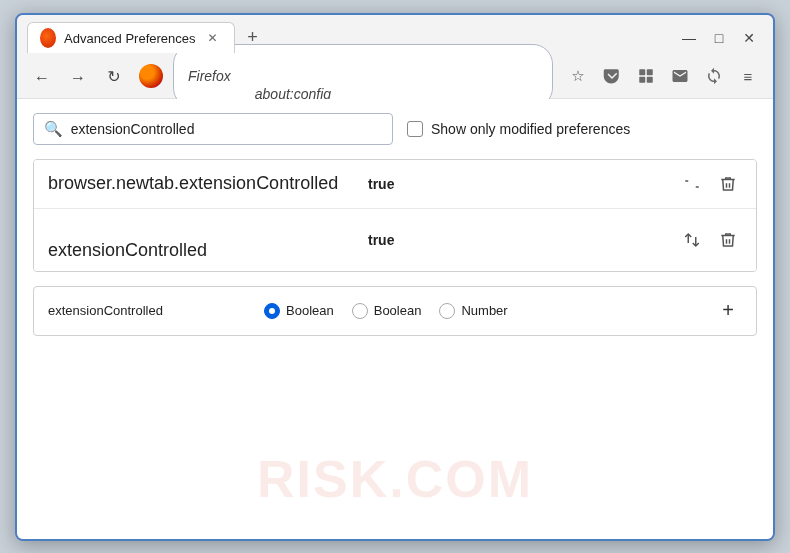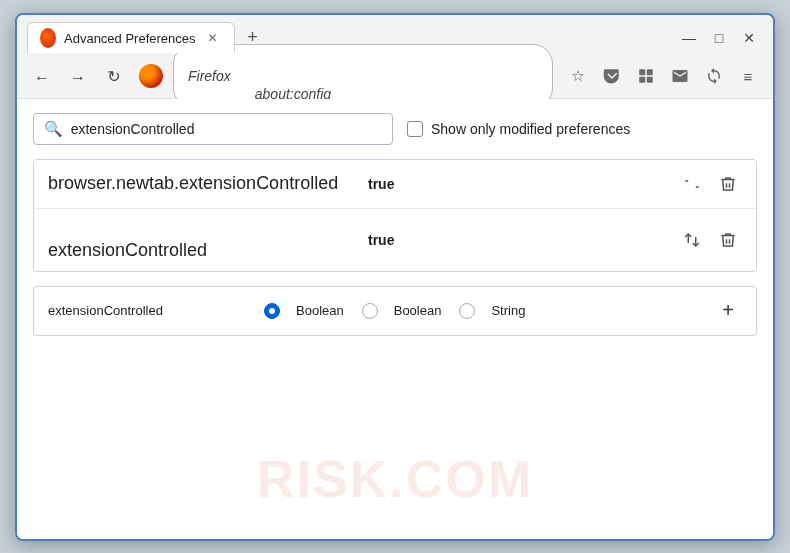--- a/index.html
+++ b/index.html
@@ -271,21 +271,21 @@
       flex: 0 0 200px;
     }
     .radio-group {
       display: flex;
       gap: 18px;
       align-items: center;
     }
     .radio-option {
       display: flex;
       align-items: flex-start;
-      gap: 16px;
+      gap: 6px;
       font-size: 13px;
       color: #222;
       cursor: pointer;
     }
     .radio-circle {
       width: 16px;
       height: 16px;
       border-radius: 50%;
       border: 1.5px solid #aaa;
       display: flex;
@@ -470,21 +470,21 @@
         <label class="radio-option">
           <div class="radio-circle selected"></div>
           <span>Boolean</span>
         </label>
         <label class="radio-option">
           <div class="radio-circle"></div>
           <span>Boolean</span>
         </label>
         <label class="radio-option">
           <div class="radio-circle"></div>
-          <span>String</span>
+          <span>Number</span>
         </label>
       </div>
       <button class="add-btn">+</button>
     </div>
 
     <div class="watermark">RISK.COM</div>
   </div>
 </div>
 
 </body></html>

